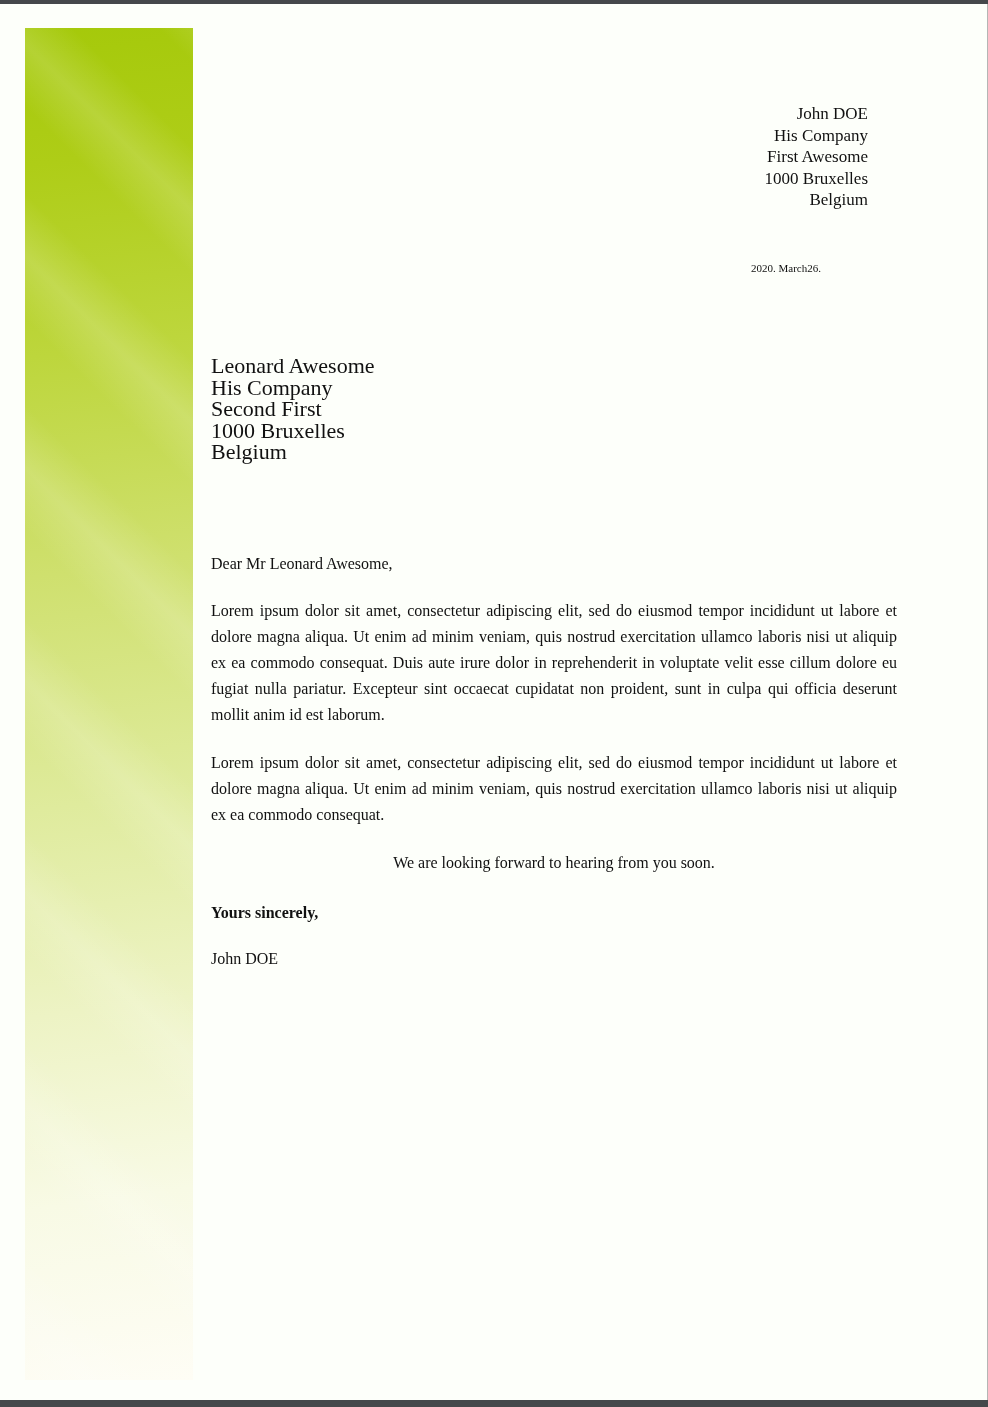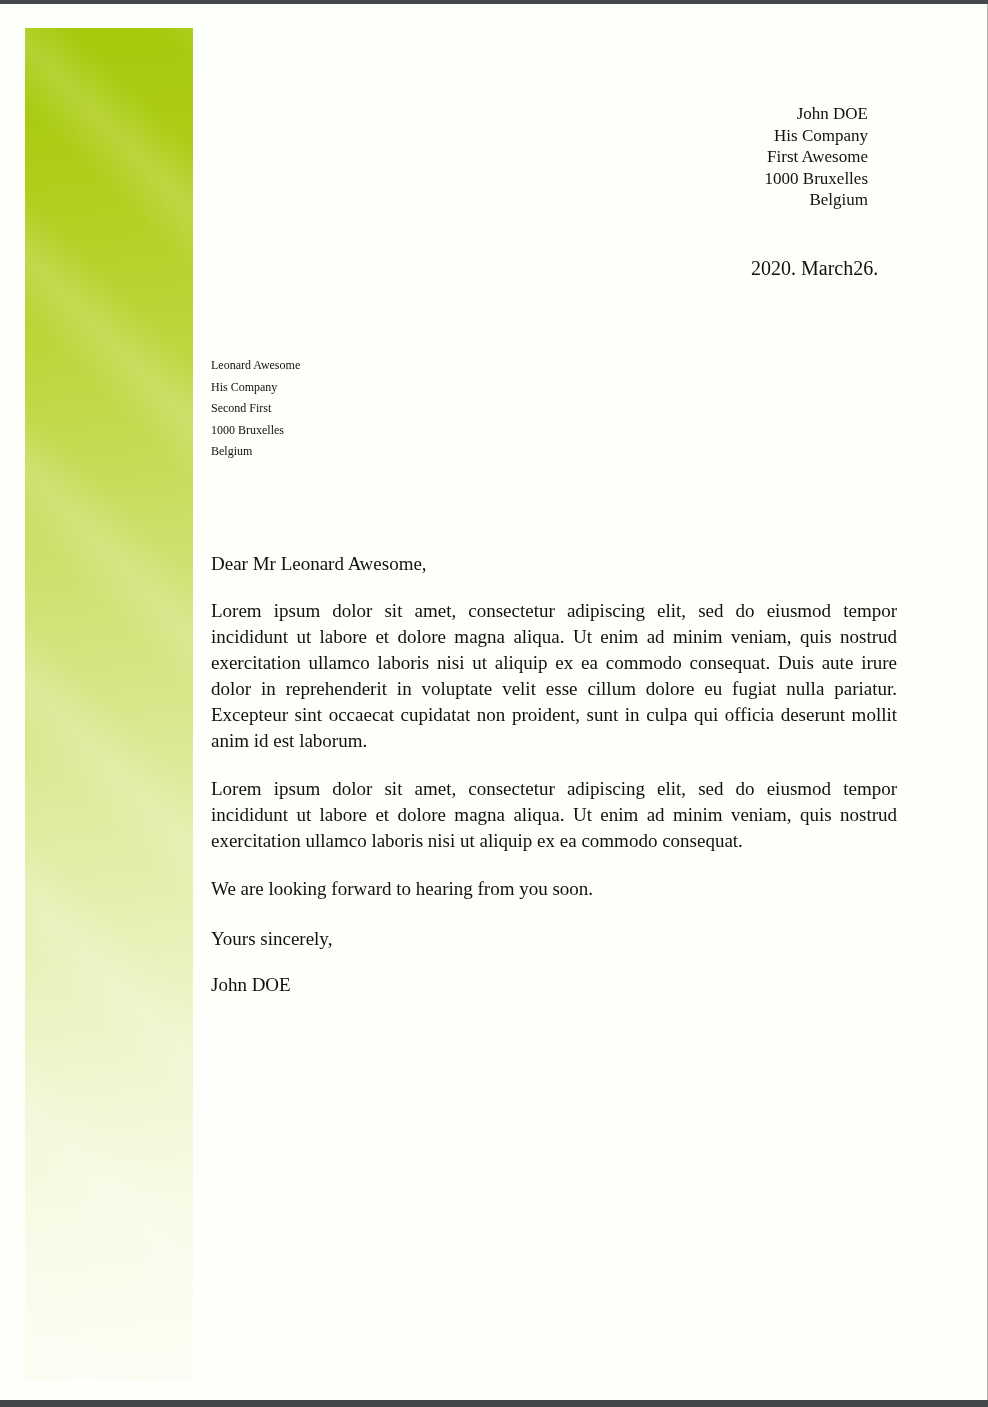--- a/index.html
+++ b/index.html
@@ -59,54 +59,54 @@
     right: 120px;
     text-align: right;
     font-size: 17px;
     line-height: 21.5px;
     white-space: nowrap;
   }
   .date-line {
     position: absolute;
     top: 258px;
     left: 751px;
-    font-size: 20px;
+    font-size: 11px;
     line-height: 21.5px;
     white-space: nowrap;
   }
   .recipient-block {
     position: absolute;
     top: 355px;
     left: 211px;
     text-align: left;
-    font-size: 12px;
+    font-size: 22px;
     line-height: 21.5px;
     white-space: nowrap;
   }
   .letter-body {
     position: absolute;
     top: 551px;
     left: 211px;
     width: 686px;
-    font-size: 19px;
+    font-size: 16px;
     line-height: 26px;
   }
   .letter-body p {
     margin: 0;
   }
   .salutation { margin: 0; }
   .para-justified {
     text-align: justify;
     margin-top: 21px !important;
   }
   .para-justified + .para-justified {
     margin-top: 22px !important;
   }
-  .closing-line { margin-top: 22px !important; }
-  .valediction  { margin-top: 24px !important; }
+  .closing-line { margin-top: 22px !important; text-align: center; }
+  .valediction  { margin-top: 24px !important; font-weight: bold; }
   .signature    { margin-top: 20px !important; }
 </style>
 </head>
 <body>
 
 <div class="frame-bar top"></div>
 <div class="frame-bar bottom"></div>
 <div class="frame-edge-right"></div>
 
 <div class="sidebar-gradient"></div>

